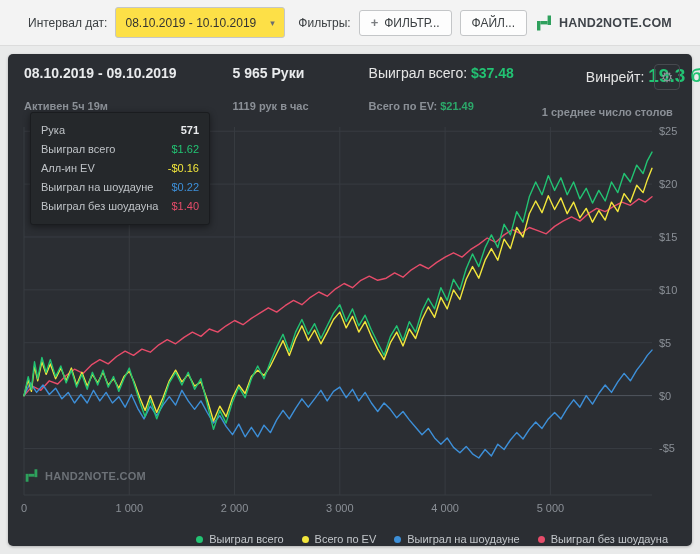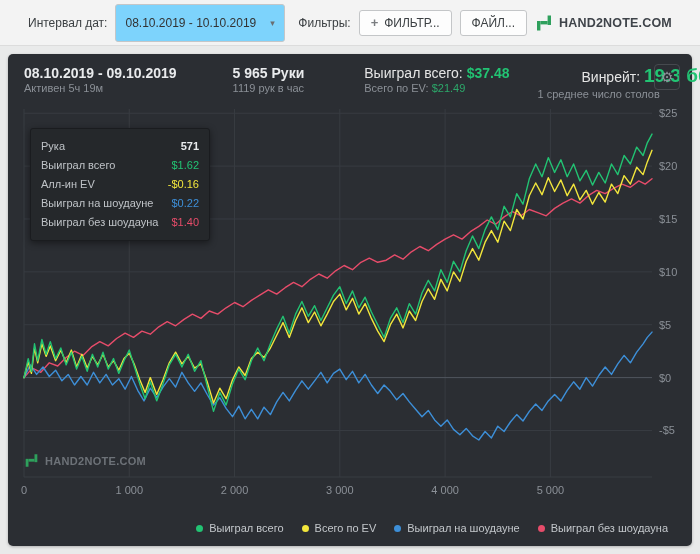--- a/index.html
+++ b/index.html
@@ -9,43 +9,43 @@
     background:#e9eaea;
     font-family:"Liberation Sans", sans-serif;
   }
   
   .topbar {
     height:46px; background:#f3f3f3; border-bottom:1px solid #dcdcdc;
     display:flex; align-items:center; padding:0 28px;
   }
   .tb-label { font-size:12px; color:#3c4043; margin-right:8px; white-space:nowrap; }
   .tb-select {
-    display:flex; align-items:center; gap:14px; background:#7dd3fc;
-    border:1px solid #c4c6c8; border-radius:3px; height:38px; padding:0 9px;
+    display:flex; align-items:center; gap:14px; background:#fde047;
+    border:1px solid #c4c6c8; border-radius:3px; height:31px; padding:0 9px;
     font-size:12px; color:#333; cursor:pointer; white-space:nowrap;
   }
   .tb-caret { font-size:9px; color:#6a6d70; }
   .tb-gap { width:22px; }
   .tb-btn {
     display:flex; align-items:center; gap:6px; background:#fdfdfd;
     border:1px solid #c4c6c8; border-radius:3px; height:26px; padding:0 11px;
     font-size:12px; color:#3c4043; cursor:pointer; margin-right:8px; white-space:nowrap;
   }
   .tb-plus { color:#7a7d80; font-size:13px; font-weight:bold; }
   .brand { margin-left:auto; display:flex; align-items:center; gap:6px;
     font-size:12.5px; font-weight:bold; color:#3f444a; letter-spacing:.2px; }
   
   .panel {
     position:relative; margin:8px; height:492px; background:#2b2e33;
     border-radius:5px; display:flex; flex-direction:column;
     box-shadow:0 1px 3px rgba(0,0,0,.25);
   }
   .hdr { display:flex; align-items:flex-start; padding:11px 16px 3px;gap:28px; }
   .col .l1 { font-size:14px; font-weight:bold; color:#e9ebed; white-space:nowrap; }
-  .col .l2 { font-size:11px; color:#8b9097; margin-top:1px; white-space:nowrap; }
+  .col .l2 { font-size:11px; color:#8b9097; margin-top:19px; white-space:nowrap;font-weight:bold; }
   .col2 { margin-left:28px; } .col3 { margin-left:32px; }
   .col4 { margin-left:auto; margin-right:46px; }
   .lab { color:#e5e5e5; font-weight:normal; }
   .grn { color:#22c373; }
   .grn2 { color:#2ca86a; }
   .gear-btn {
     position:absolute; top:10px; right:12px; width:26px; height:26px;
     border:1px solid #46494e; border-radius:4px; color:#8d939a;
     display:flex; align-items:center; justify-content:center;
     font-size:14px; cursor:pointer;
@@ -54,21 +54,21 @@
   .chart-wrap { flex:1; position:relative; padding:0 8px; }
   .chart-wrap svg { display:block; }
   .legend {
     height:28px; display:flex; align-items:center; justify-content:flex-end;
     gap:18px; padding:0 24px 8px 0; font-size:11px; color:#c3c7cb;
   }
   .legend-item { display:flex; align-items:center; gap:6px; cursor:pointer; white-space:nowrap; }
   .dot { width:7px; height:7px; border-radius:50%; background:#888; }
   
   .tooltip {
-    position:absolute; left:22px; top:74px; width:180px;
+    position:absolute; left:22px; top:58px; width:180px;
     background:#25282b; border:1px solid #1a1c1f; border-radius:3px;
     padding:8px 10px; z-index:5; box-shadow:0 2px 7px rgba(0,0,0,.45);
   }
   .tt-row { display:flex; justify-content:space-between; gap:12px;
     font-size:11px; color:#bfc3c7; line-height:19px; white-space:nowrap; }
   .tt-row:first-child .tt-val { font-weight:bold; }
   
   .watermark {
     position:absolute; left:16px; bottom:50px; display:flex; align-items:center;
     gap:6px; font-size:11px; font-weight:bold; color:#6d7278; letter-spacing:.3px;

